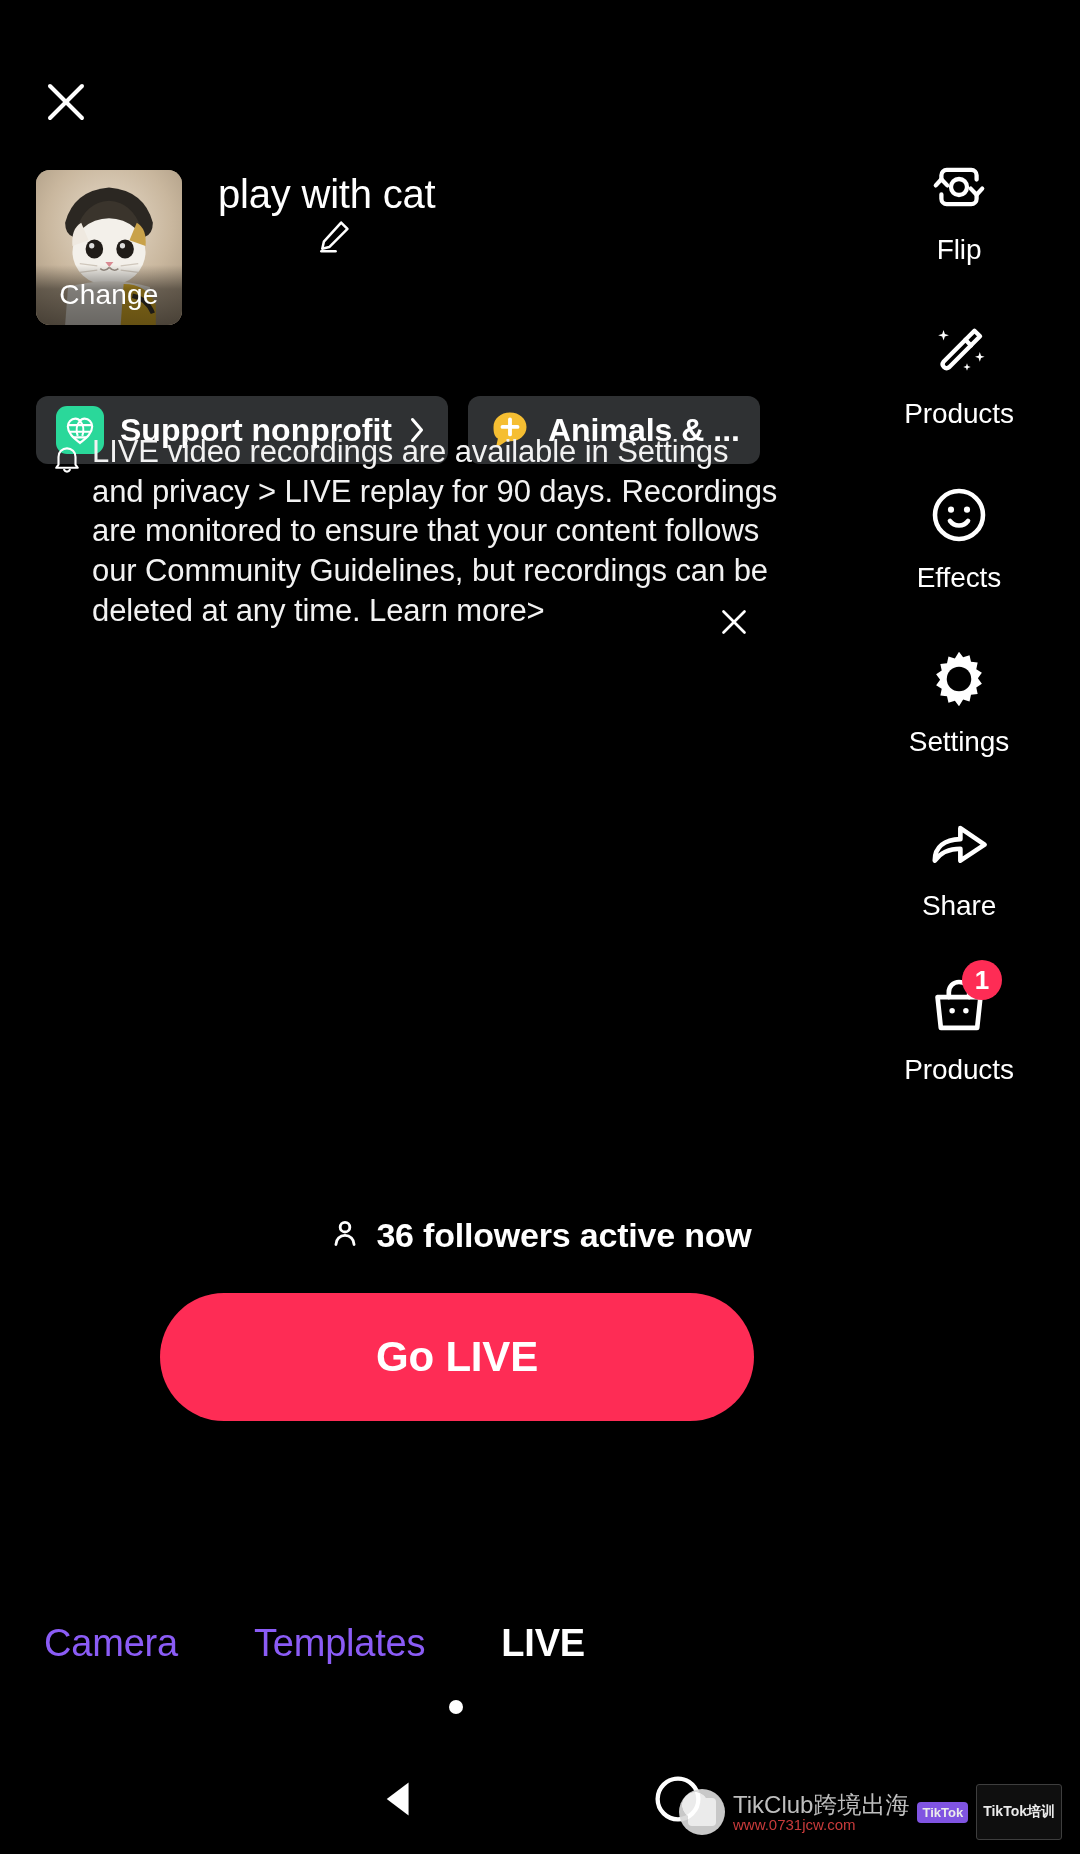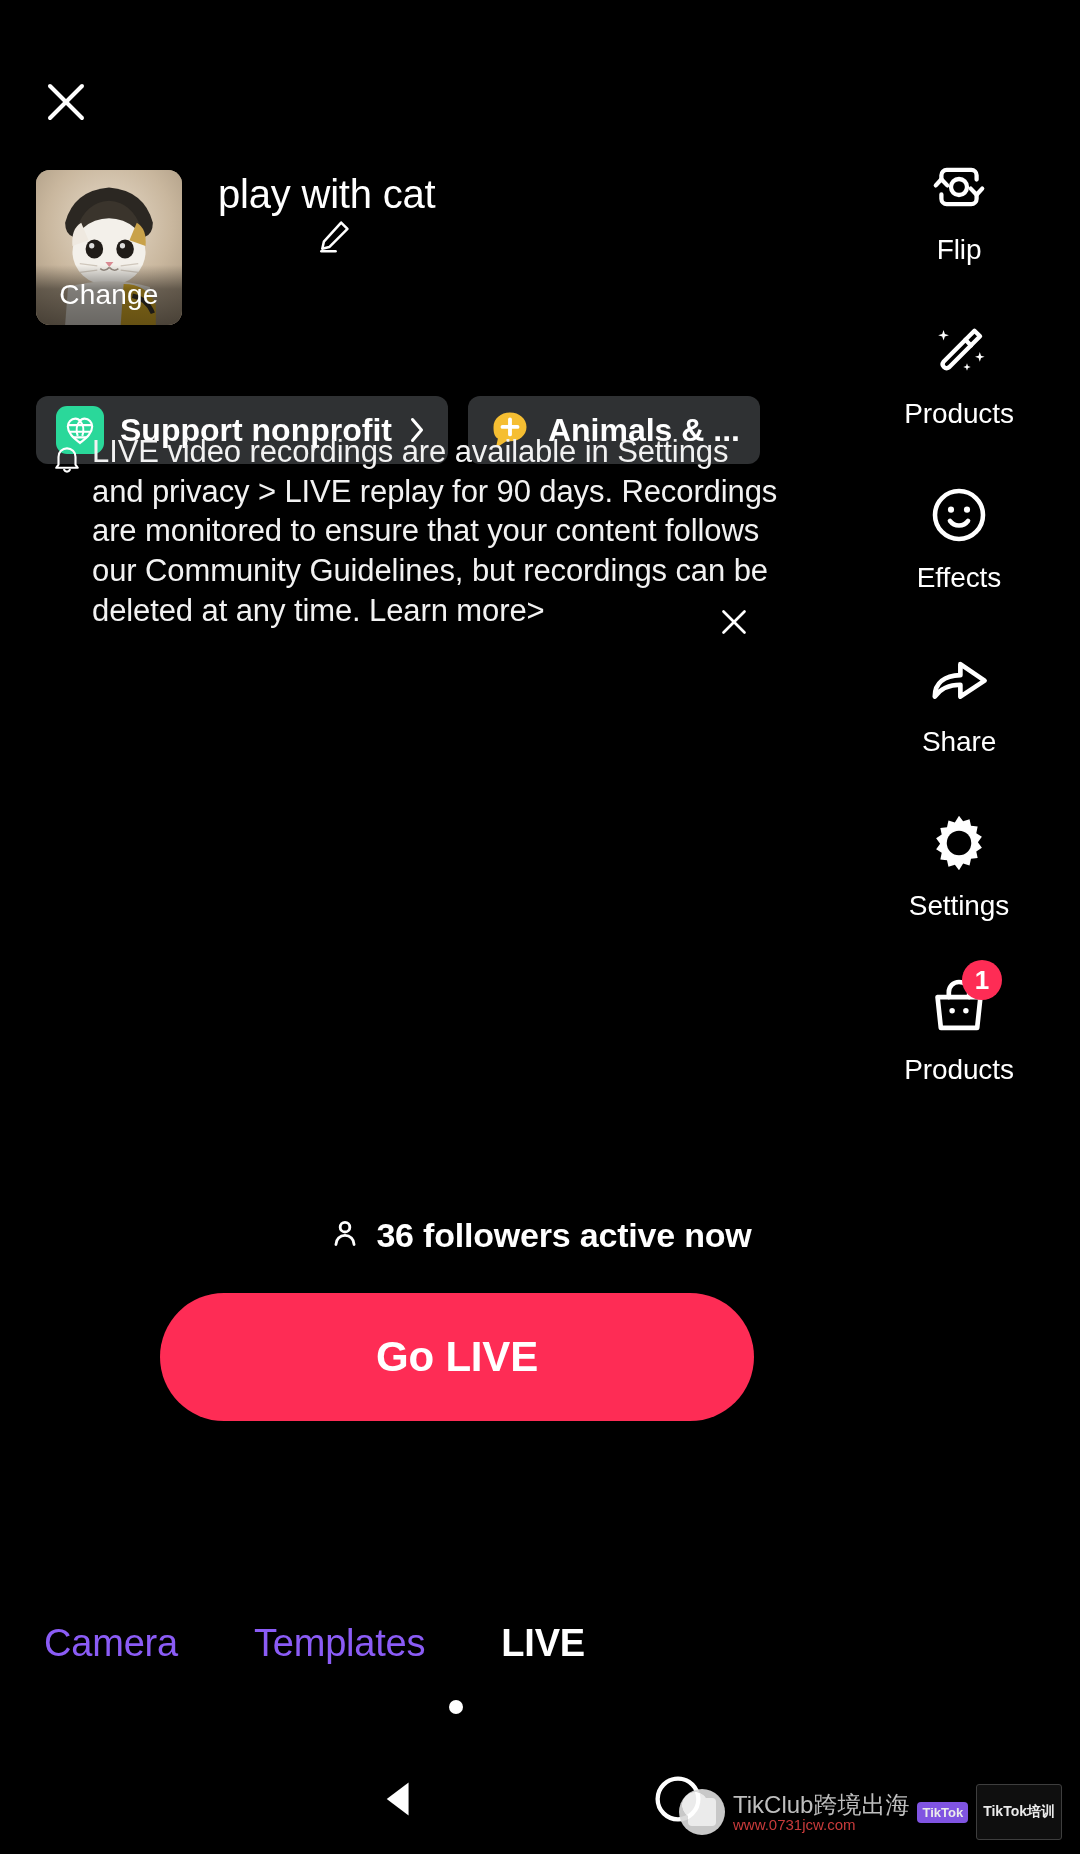--- a/index.html
+++ b/index.html
@@ -365,35 +365,35 @@
           <circle cx="9" cy="10" r="1.15" fill="#fff" stroke="none"></circle>
           <circle cx="15" cy="10" r="1.15" fill="#fff" stroke="none"></circle>
           <path d="M8.6 14.2a4.2 4.2 0 0 0 6.8 0"></path>
         </svg>
       </span>
       <span class="rail-label">Effects</span>
     </div>
 
     <div class="rail-item">
       <span class="rail-ico">
-        <svg width="66" height="66" viewBox="0 0 24 24" fill="none" stroke="#ffffff" stroke-width="1.7" stroke-linejoin="round">
-          <path d="M3.2 18.4c0-5 3.6-7.6 9.3-7.8V6.6L21.3 12.6l-8.8 5.8v-4.3c-4.4 0-7.1 1.3-9.3 4.3Z"></path>
-        </svg>
-      </span>
-      <span class="rail-label">Share</span>
-    </div>
-
-    <div class="rail-item">
-      <span class="rail-ico">
         <svg width="64" height="64" viewBox="0 0 24 24" fill="#ffffff">
           <path d="M12 1.8l1.55 2.0 2.4-.75.55 2.47 2.5.3-.52 2.48 2.1 1.4-1.5 2.03 1.5 2.03-2.1 1.4.52 2.48-2.5.3-.55 2.47-2.4-.75L12 22.2l-1.55-2.0-2.4.75-.55-2.47-2.5-.3.52-2.48-2.1-1.4 1.5-2.03-1.5-2.03 2.1-1.4-.52-2.48 2.5-.3.55-2.47 2.4.75Z"></path>
           <circle cx="12" cy="12" r="4.6" fill="#000"></circle>
         </svg>
       </span>
       <span class="rail-label">Settings</span>
+    </div>
+
+    <div class="rail-item">
+      <span class="rail-ico">
+        <svg width="66" height="66" viewBox="0 0 24 24" fill="none" stroke="#ffffff" stroke-width="1.7" stroke-linejoin="round">
+          <path d="M3.2 18.4c0-5 3.6-7.6 9.3-7.8V6.6L21.3 12.6l-8.8 5.8v-4.3c-4.4 0-7.1 1.3-9.3 4.3Z"></path>
+        </svg>
+      </span>
+      <span class="rail-label">Share</span>
     </div>
 
     <div class="rail-item">
       <span class="rail-ico">
         <svg width="66" height="66" viewBox="0 0 24 24" fill="none" stroke="#ffffff" stroke-width="1.7" stroke-linecap="round" stroke-linejoin="round">
           <path d="M4.2 8.4h15.6l-1.2 11.2H5.4Z"></path>
           <path d="M8.3 8.4V6.6a3.7 3.7 0 0 1 7.4 0v1.8"></path>
           <circle cx="9.5" cy="13.4" r="1" fill="#fff" stroke="none"></circle>
           <circle cx="14.5" cy="13.4" r="1" fill="#fff" stroke="none"></circle>
         </svg>

